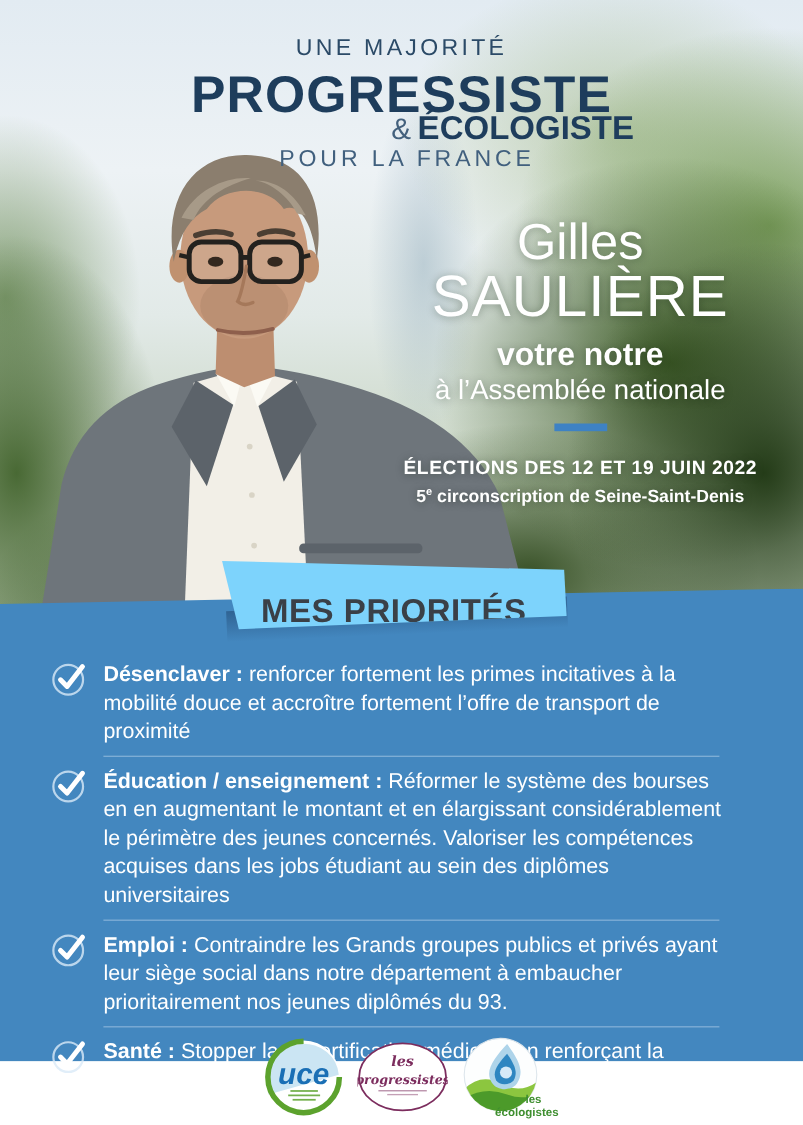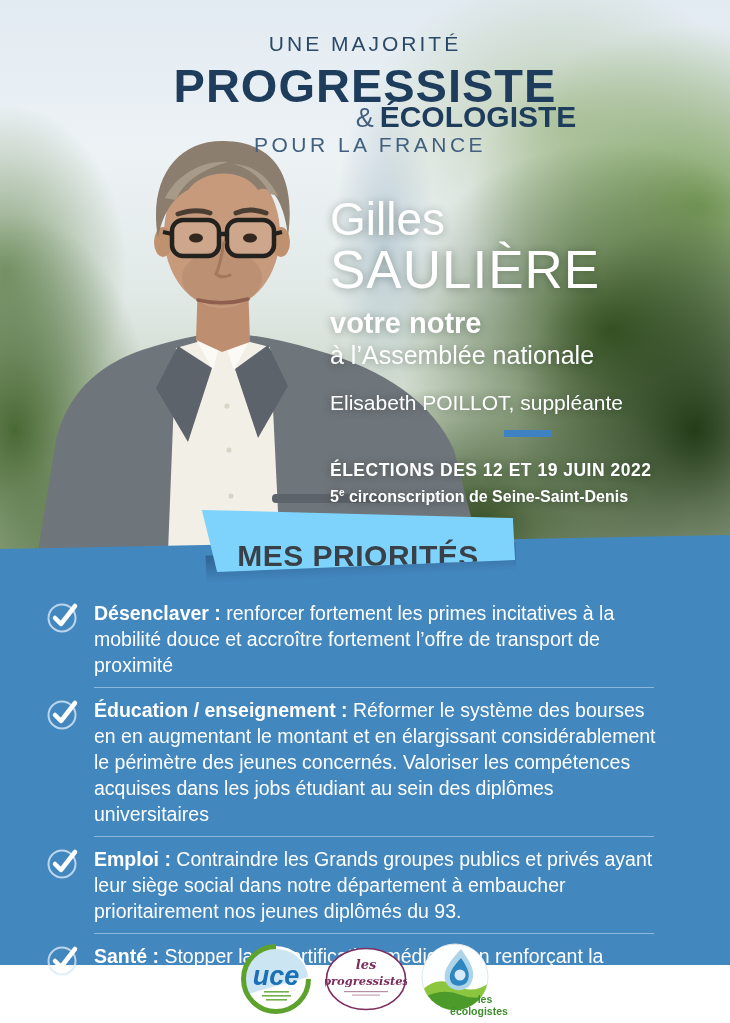--- a/index.html
+++ b/index.html
@@ -26,21 +26,21 @@
 
   
   .header { position:absolute; top:32px; left:0; width:730px; text-align:center; color:#1e3d5c; }
   .header-line1 { font-size:21px; font-weight:500; letter-spacing:3px; color:#2b4a67; }
   .header-line2 { font-size:47px; font-weight:800; letter-spacing:1px; color:#1e3d5c; margin-top:2px; }
   .header-line3 { position:absolute; top:100px; left:0; width:730px; text-align:center; padding-left:112px; font-size:30px; font-weight:800; color:#1e3d5c;margin-left:45px; }
   .header-amp { font-weight:400; font-size:27px; color:#44617d; margin-right:6px; }
   .header-line4 { position:absolute; top:133px; left:0; width:648px; text-align:center; padding-left:92px; font-size:21px; font-weight:500; letter-spacing:3.5px; color:#41607e; }
 
   
-  .candidate-block { position:absolute; top:196px; left:330px; width:395px; text-align:left; color:#ffffff; text-shadow:0 1px 8px rgba(10,25,8,0.35); }
+  .candidate-block { position:absolute; top:196px; left:330px; width:395px; text-align:center; color:#ffffff; text-shadow:0 1px 8px rgba(10,25,8,0.35); }
   .first-name { font-size:46px; font-weight:300; line-height:1.0; }
   .last-name { font-size:53px; font-weight:400; letter-spacing:1px; line-height:1.05; }
   .tagline-bold { font-size:29px; font-weight:700; margin-top:9px; }
   .tagline { font-size:25px; font-weight:400; margin-top:1px; }
   .substitute { font-size:21px; font-weight:400; margin-top:21px; }
   .accent-bar { width:48px; height:7px; background:#3e82c4; margin:15px auto 0; }
   .election-title { font-size:17.5px; font-weight:700; letter-spacing:0.5px; margin-top:23px; }
   .district { font-size:16px; font-weight:600; margin-top:6px; }
   .district sup { font-size:10px; }
 
@@ -129,21 +129,20 @@
     <div class="header-line2">PROGRESSISTE</div>
   </div>
   <div class="header-line3"><span class="header-amp">&amp;</span><span>ÉCOLOGISTE</span></div>
   <div class="header-line4">POUR LA FRANCE</div>
 
   <div class="candidate-block">
     <div class="first-name">Gilles</div>
     <div class="last-name">SAULIÈRE</div>
     <div class="tagline-bold">votre notre</div>
     <div class="tagline">à l’Assemblée nationale</div>
-    <div class="substitute">Elisabeth POILLOT, suppléante</div>
     <div class="accent-bar"></div>
     <div class="election-title">ÉLECTIONS DES 12 ET 19 JUIN 2022</div>
     <div class="district"><span>5</span><sup>e</sup>
       <span>circonscription de Seine-Saint-Denis</span></div>
   </div>
 
   <div class="blue-panel"></div>
   <div class="banner-shadow"></div>
   <div class="priorities-banner">
     <span class="priorities-banner-label">MES PRIORITÉS</span>

